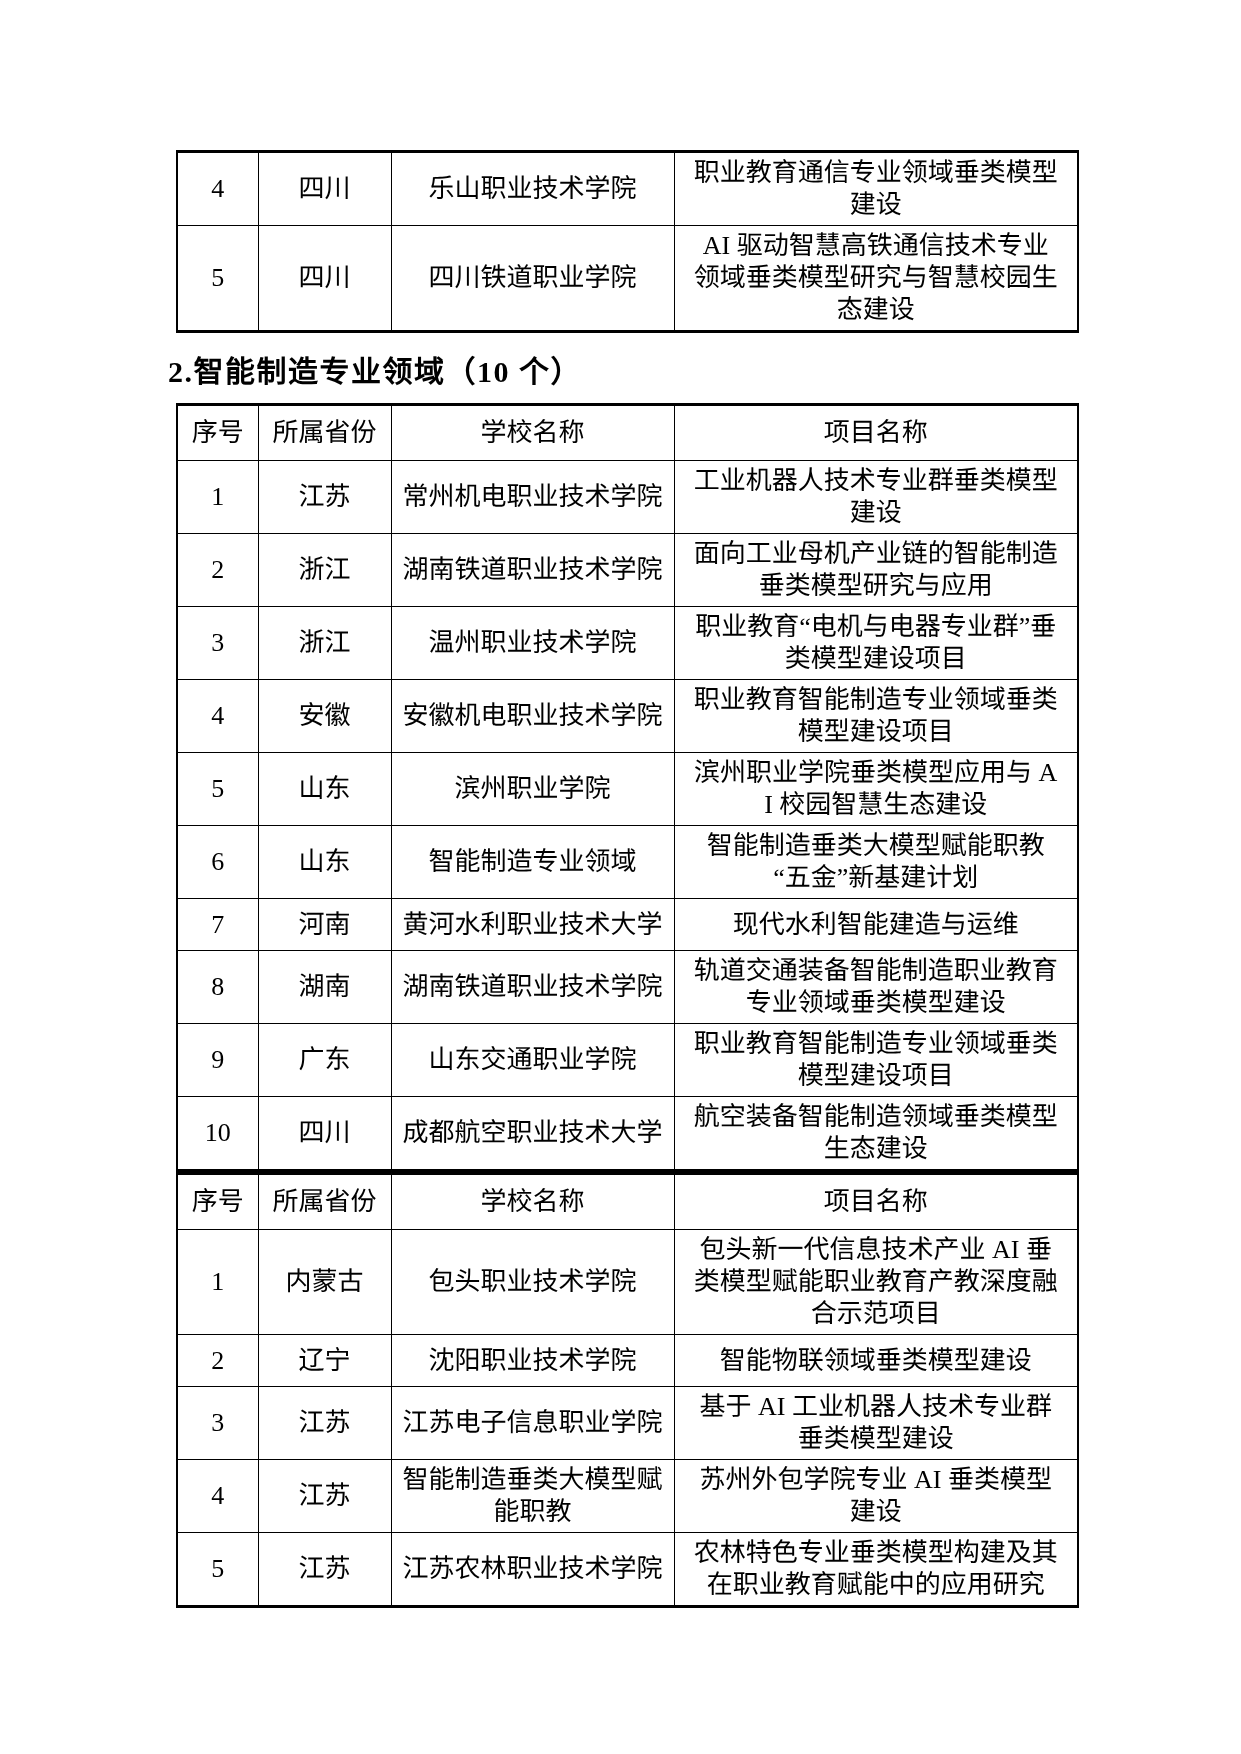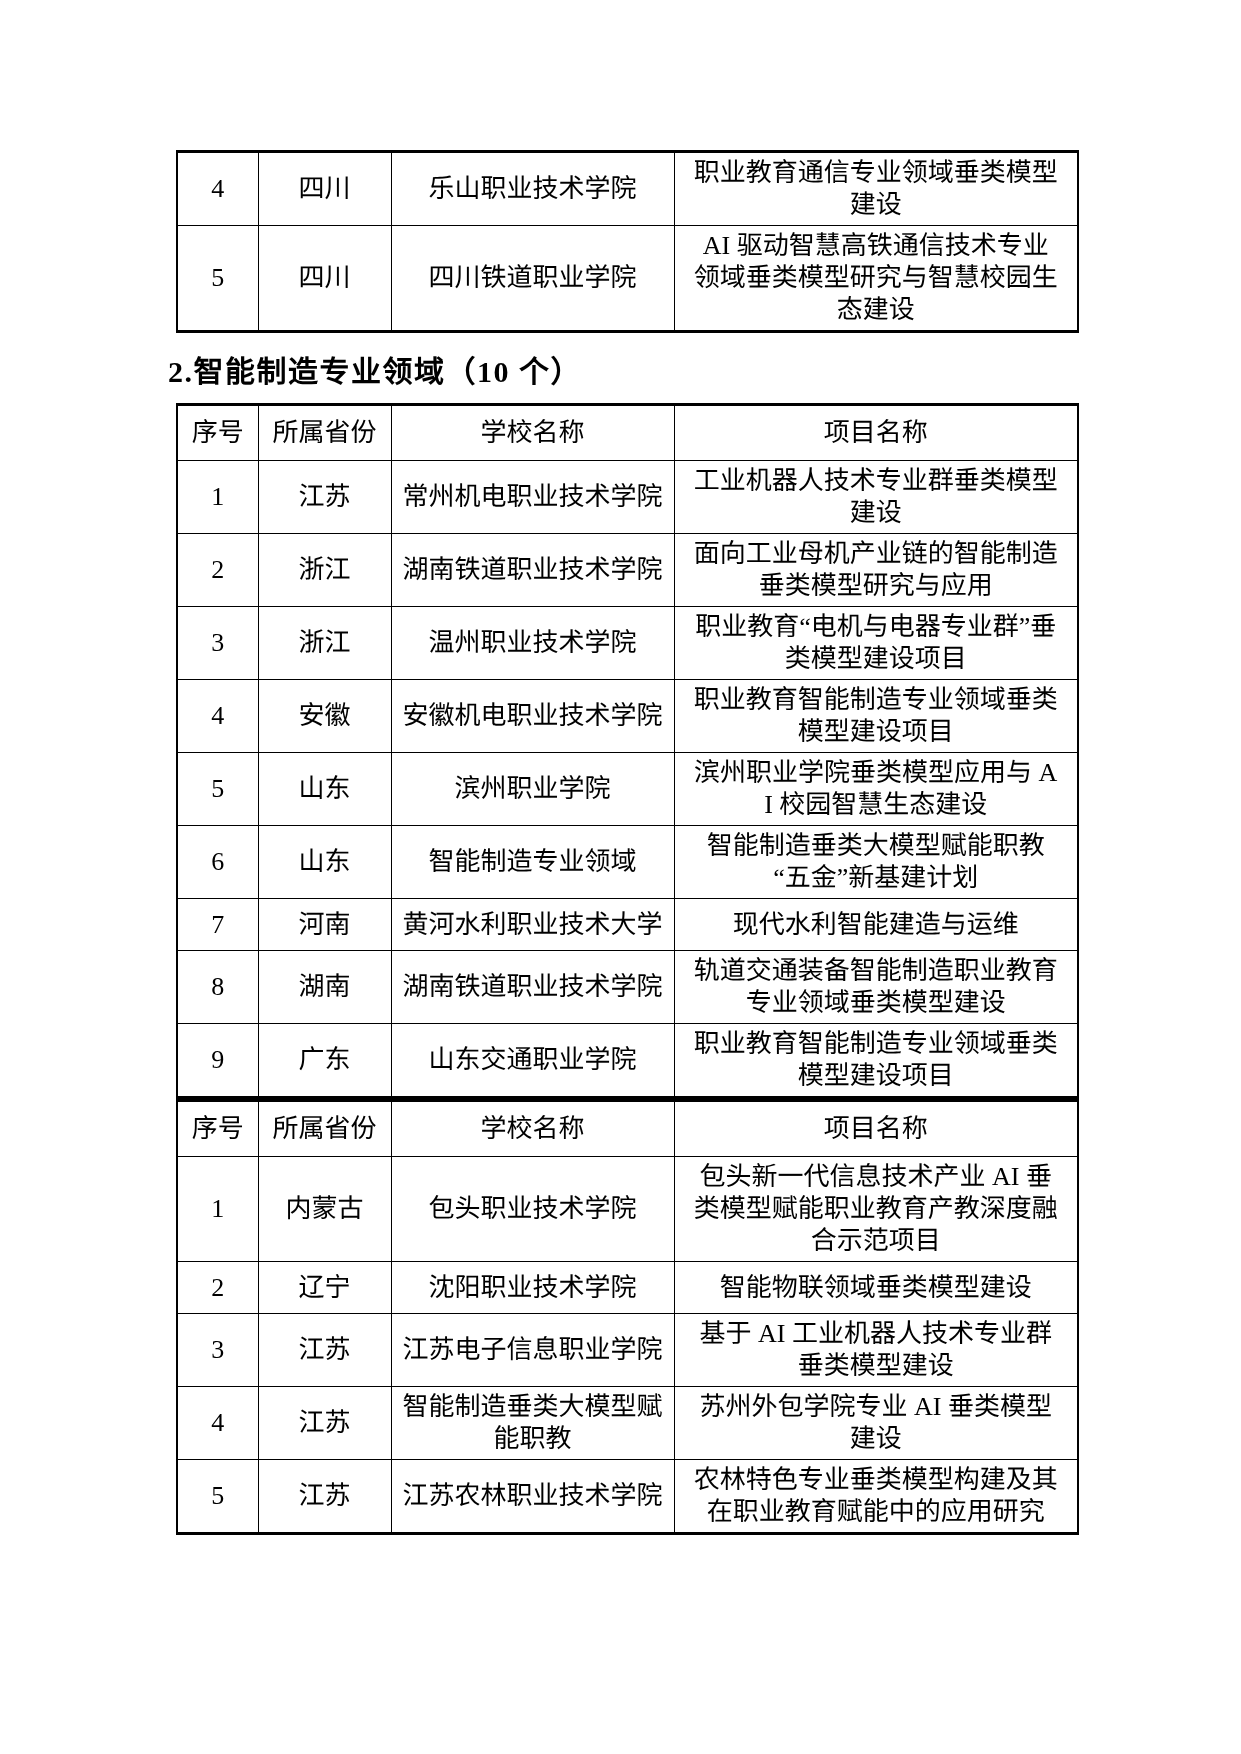--- a/index.html
+++ b/index.html
@@ -146,20 +146,26 @@
         <td>湖南</td>
         <td>湖南铁道职业技术学院</td>
         <td class="project">轨道交通装备智能制造职业教育专业领域垂类模型建设</td>
       </tr>
       <tr>
         <td>9</td>
         <td>广东</td>
         <td>山东交通职业学院</td>
         <td class="project">职业教育智能制造专业领域垂类模型建设项目</td>
       </tr>
+      <tr>
+        <td>10</td>
+        <td>四川</td>
+        <td>成都航空职业技术大学</td>
+        <td class="project">航空装备智能制造领域垂类模型生态建设</td>
+      </tr>
     </tbody>
   </table>
 
 
   <table class="doc-table">
     <colgroup>
         <col class="c-no">
         <col class="c-prov">
         <col class="c-school">
         <col class="c-proj">

